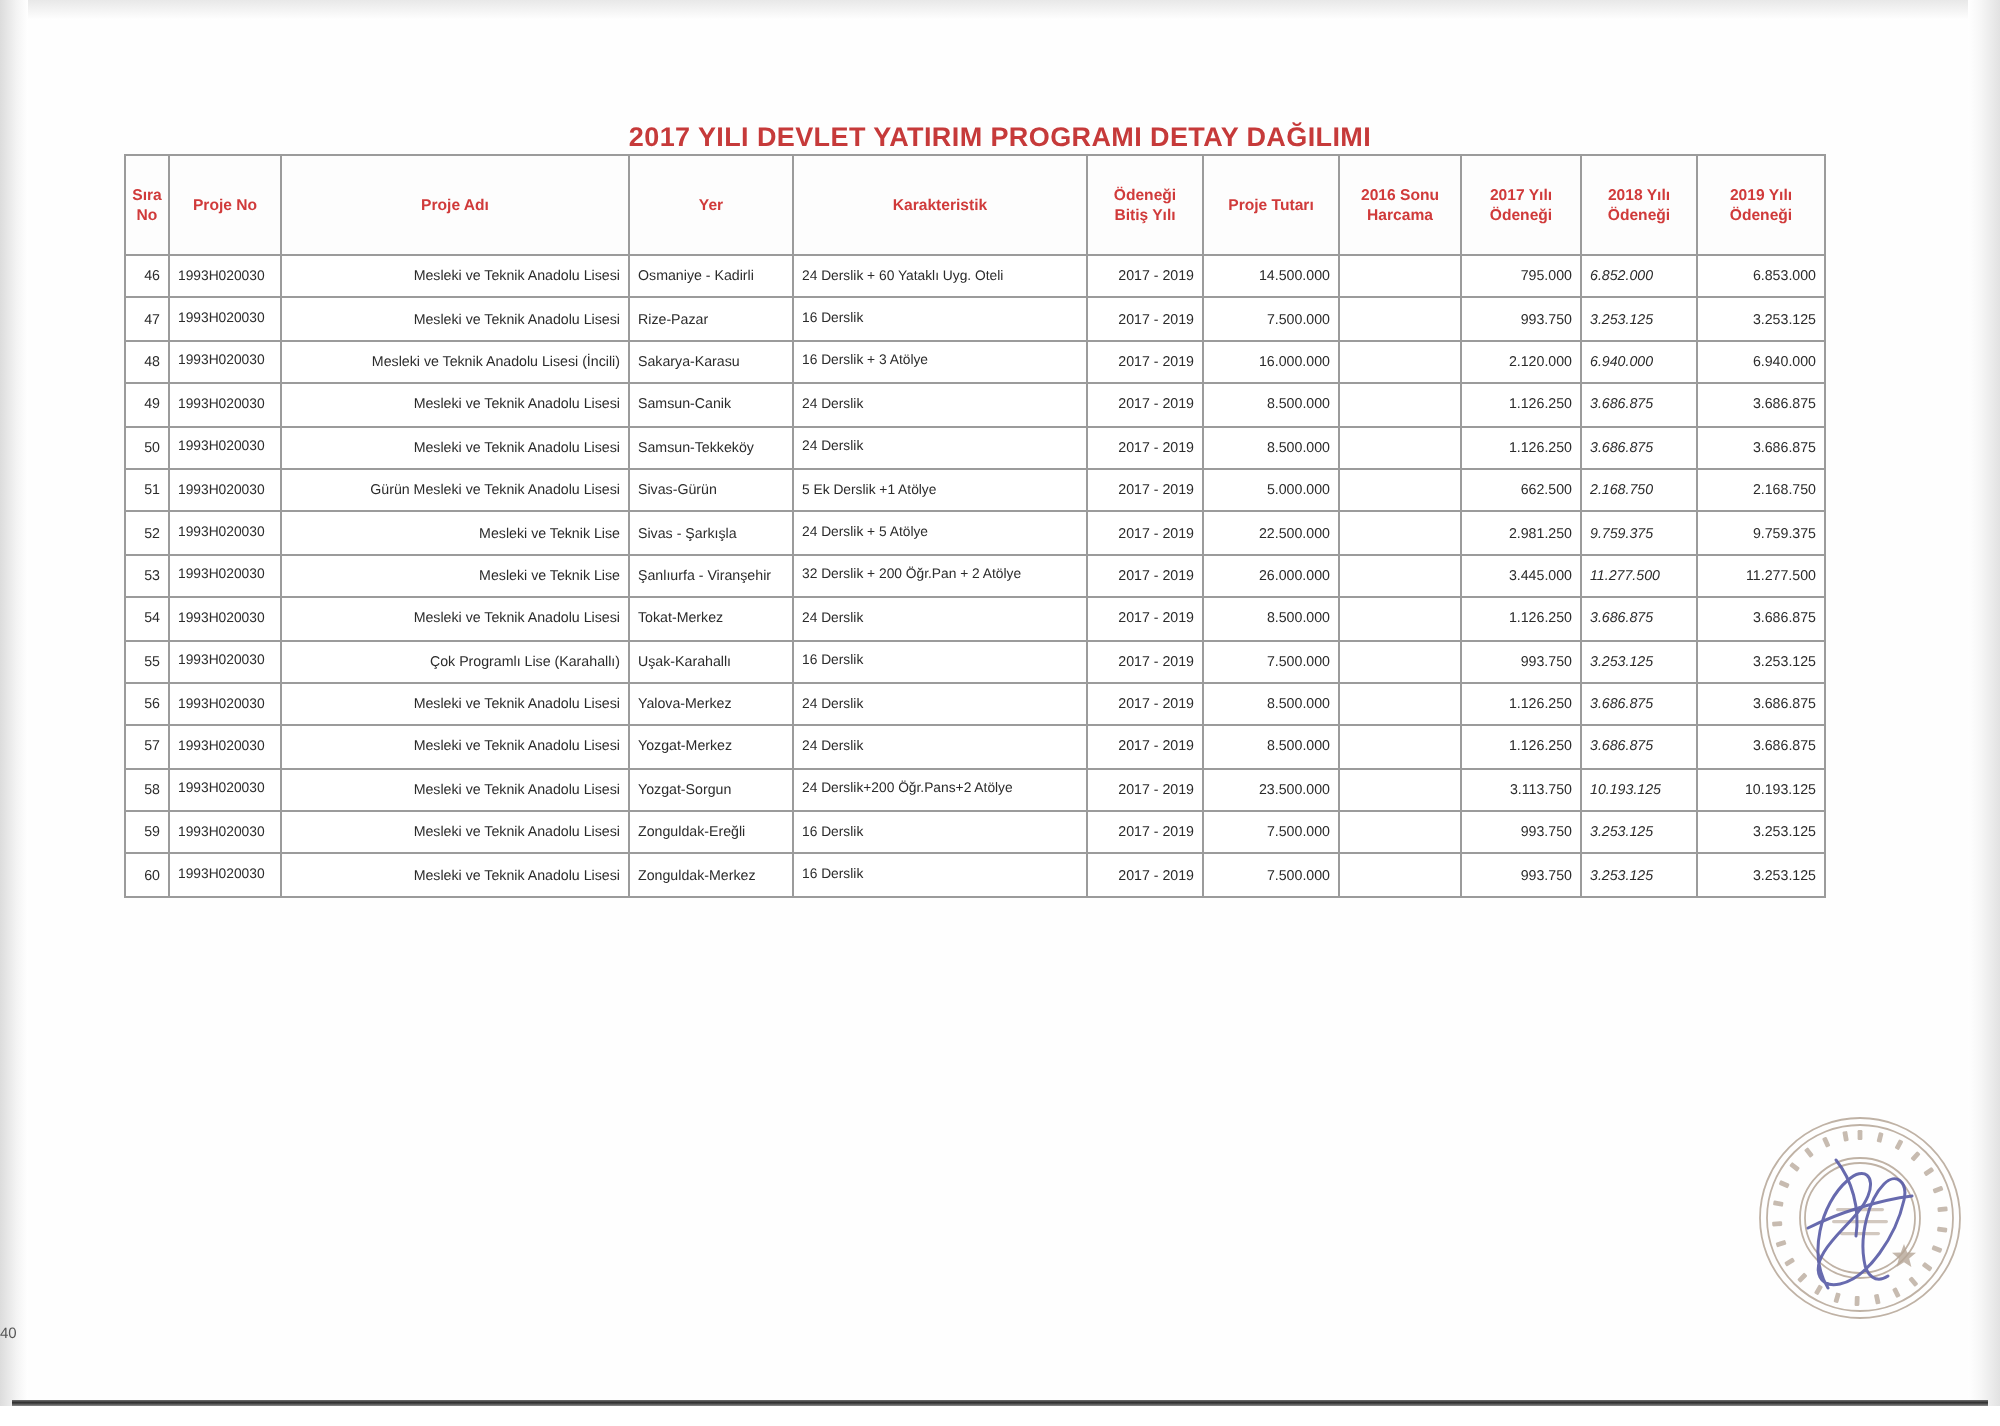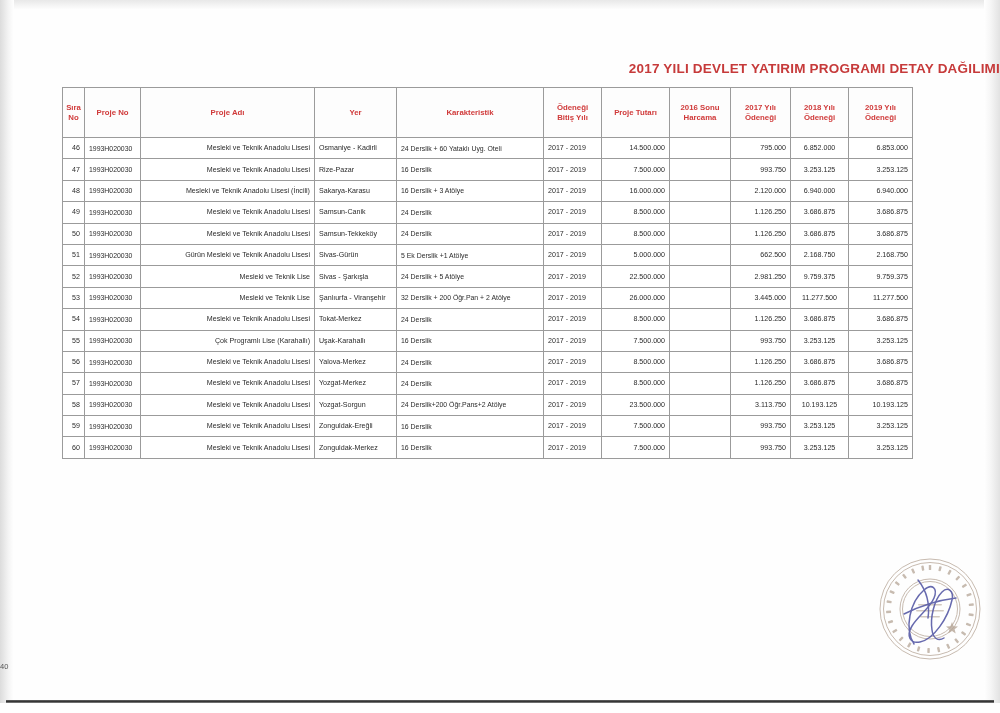--- a/index.html
+++ b/index.html
@@ -57,31 +57,31 @@
     width: 1000px;
     height: 10px;
     background: #ffffff;
   }
 
   .doc-title {
     position: absolute;
     left: 0;
     top: 61px;
     width: 1000px;
-    text-align: right;
+    text-align: center;
     font-size: 13.5px;
     font-weight: bold;
     color: #c63a3a;
     letter-spacing: 0.2px;
   }
 
   .table-wrap {
     position: absolute;
     left: 62px;
-    top: 87px;
+    top: 77px;
     width: 843px;
   }
 
   table.detail {
     border-collapse: collapse;
     width: 843px;
     table-layout: fixed;
     background: #ffffff;
   }
 
@@ -110,25 +110,25 @@
     padding: 0 4px;
     white-space: nowrap;
     overflow: hidden;
   }
 
   .c-sira     { width: 22px;  text-align: right; }
   .c-projeno  { width: 56px;  text-align: left; }
   .c-projeadi { width: 174px; text-align: right; }
   .c-yer      { width: 82px;  text-align: left; margin-left: 46px; }
   .c-karakt   { width: 147px; text-align: left; }
-  .c-baslama  { width: 58px;  text-align: left; }
+  .c-baslama  { width: 58px;  text-align: right; }
   .c-tutar    { width: 68px;  text-align: right; }
   .c-harcama  { width: 61px;  text-align: right; }
   .c-od2017   { width: 60px;  text-align: right; }
-  .c-od2018   { width: 58px;  text-align: center; }
+  .c-od2018   { width: 58px;  text-align: left; font-style: italic; }
   .c-od2019   { width: 64px;  text-align: right; }
 
   tbody td.c-projeno  { font-size: 6.9px; }
   tbody td.c-projeadi { font-size: 7.1px; }
   tbody td.c-karakt   { font-size: 6.9px; }
   tbody td.c-baslama  { font-size: 7.1px; }
   tbody td.c-tutar,
   tbody td.c-harcama,
   tbody td.c-od2017,
   tbody td.c-od2018,

